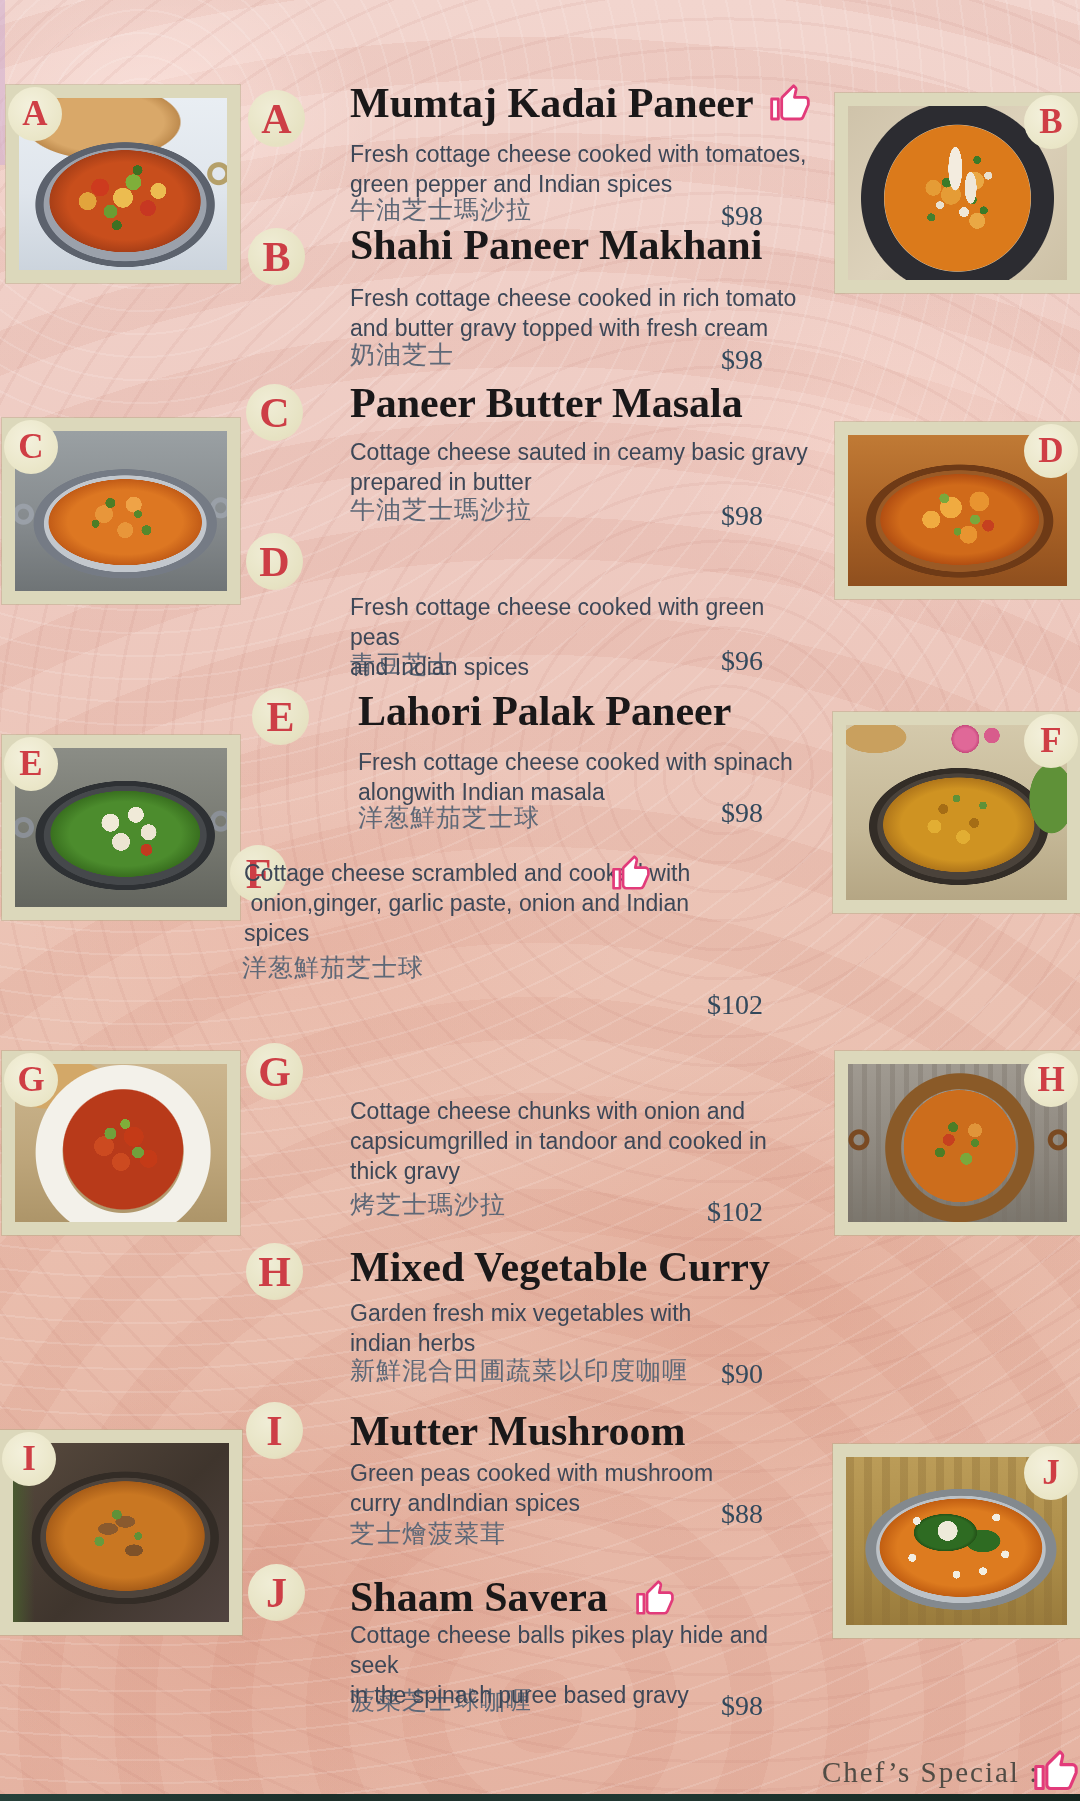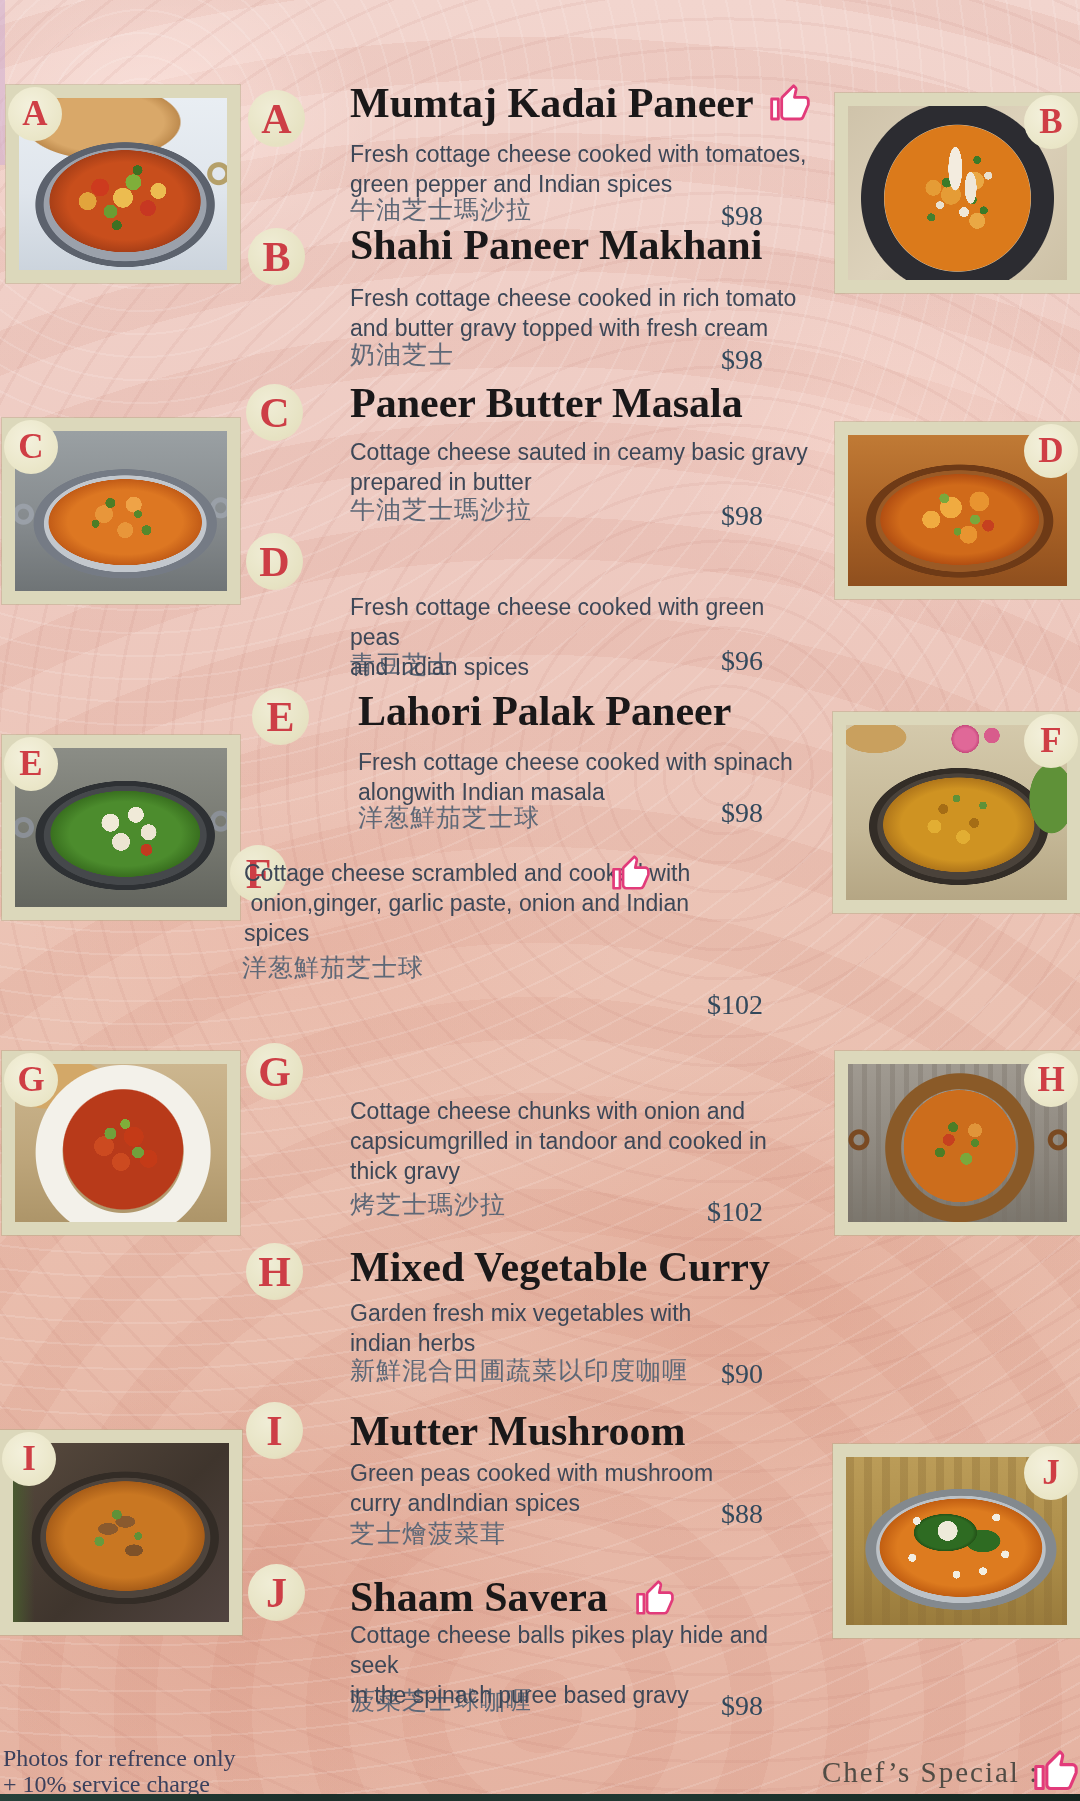--- a/index.html
+++ b/index.html
@@ -304,22 +304,20 @@
   <div class="title" style="left:350px;top:1576px">Shaam Savera</div>
   <span class="thumb" style="left:636px;top:1580px;width:38px;height:38px">
     <svg viewBox="0 0 24 24">
         <path d="M1 21h4V9H1v12zM23 10c0-1.1-.9-2-2-2h-6.31l.95-4.57.03-.32c0-.41-.17-.79-.44-1.06L14.17 1 7.58 7.59C7.22 7.95 7 8.45 7 9v10c0 1.1.9 2 2 2h9c.83 0 1.54-.5 1.84-1.22l3.02-7.05c.09-.23.14-.47.14-.73v-2z" fill="#fff" stroke="#e23b7a" stroke-width="1.7" stroke-linejoin="round"></path>
       </svg></span>
   <div class="desc" style="left:350px;top:1620px">Cottage cheese balls pikes play hide and seek
 in the spinach puree based gravy</div>
   <div class="zh" style="left:350px;top:1684px">菠菜芝士球咖喱</div>
   <div class="price" style="top:1690px">$98</div>
 
-  <div class="footnote">Photos for refrence only
-+ 10% service charge</div>
   <div class="chef">Chef’s Special :</div>
   <span class="thumb" style="left:1034px;top:1750px;width:44px;height:44px">
     <svg viewBox="0 0 24 24">
         <path d="M1 21h4V9H1v12zM23 10c0-1.1-.9-2-2-2h-6.31l.95-4.57.03-.32c0-.41-.17-.79-.44-1.06L14.17 1 7.58 7.59C7.22 7.95 7 8.45 7 9v10c0 1.1.9 2 2 2h9c.83 0 1.54-.5 1.84-1.22l3.02-7.05c.09-.23.14-.47.14-.73v-2z" fill="#fff" stroke="#e23b7a" stroke-width="1.7" stroke-linejoin="round"></path>
       </svg></span>
 
   <div class="bottombar"></div>
 </div>
 
 </body></html>

